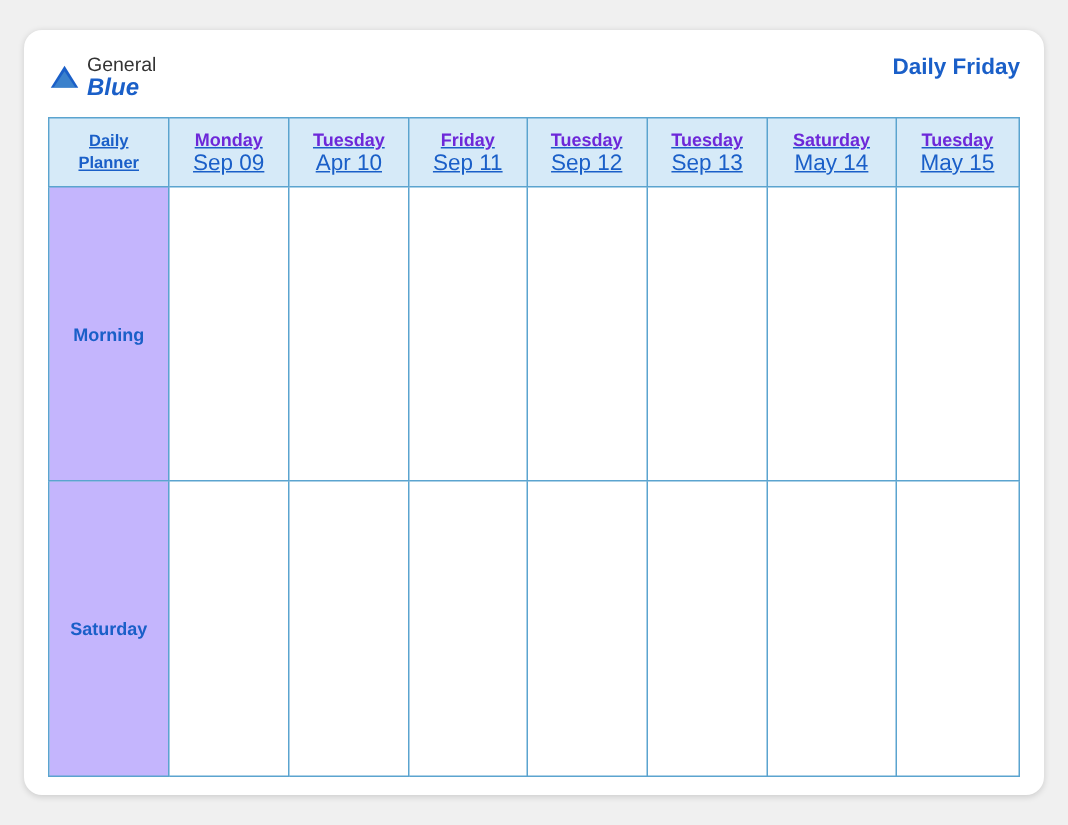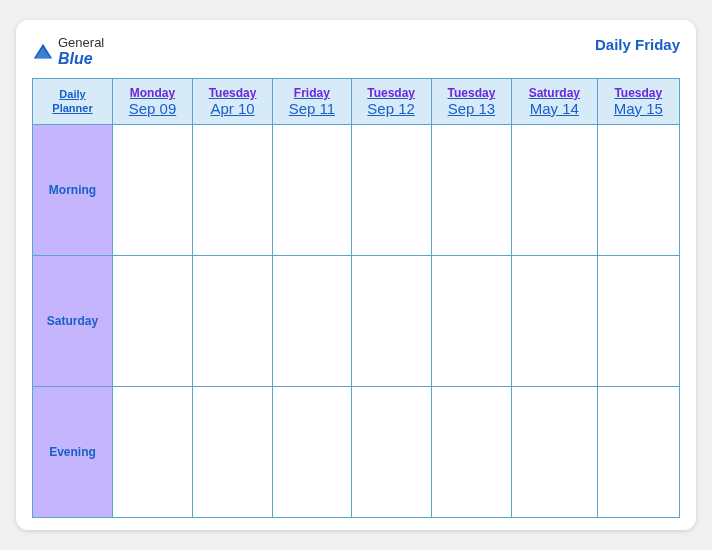--- a/index.html
+++ b/index.html
@@ -195,25 +195,15 @@
       <tr>
         <td class="row-label">Saturday</td>
         <td></td>
         <td></td>
         <td></td>
         <td></td>
         <td></td>
         <td></td>
         <td></td>
       </tr>
-      <tr>
-        <td class="row-label">Evening</td>
-        <td></td>
-        <td></td>
-        <td></td>
-        <td></td>
-        <td></td>
-        <td></td>
-        <td></td>
-      </tr>
     </tbody>
   </table>
 </div>
 
 </body></html>

